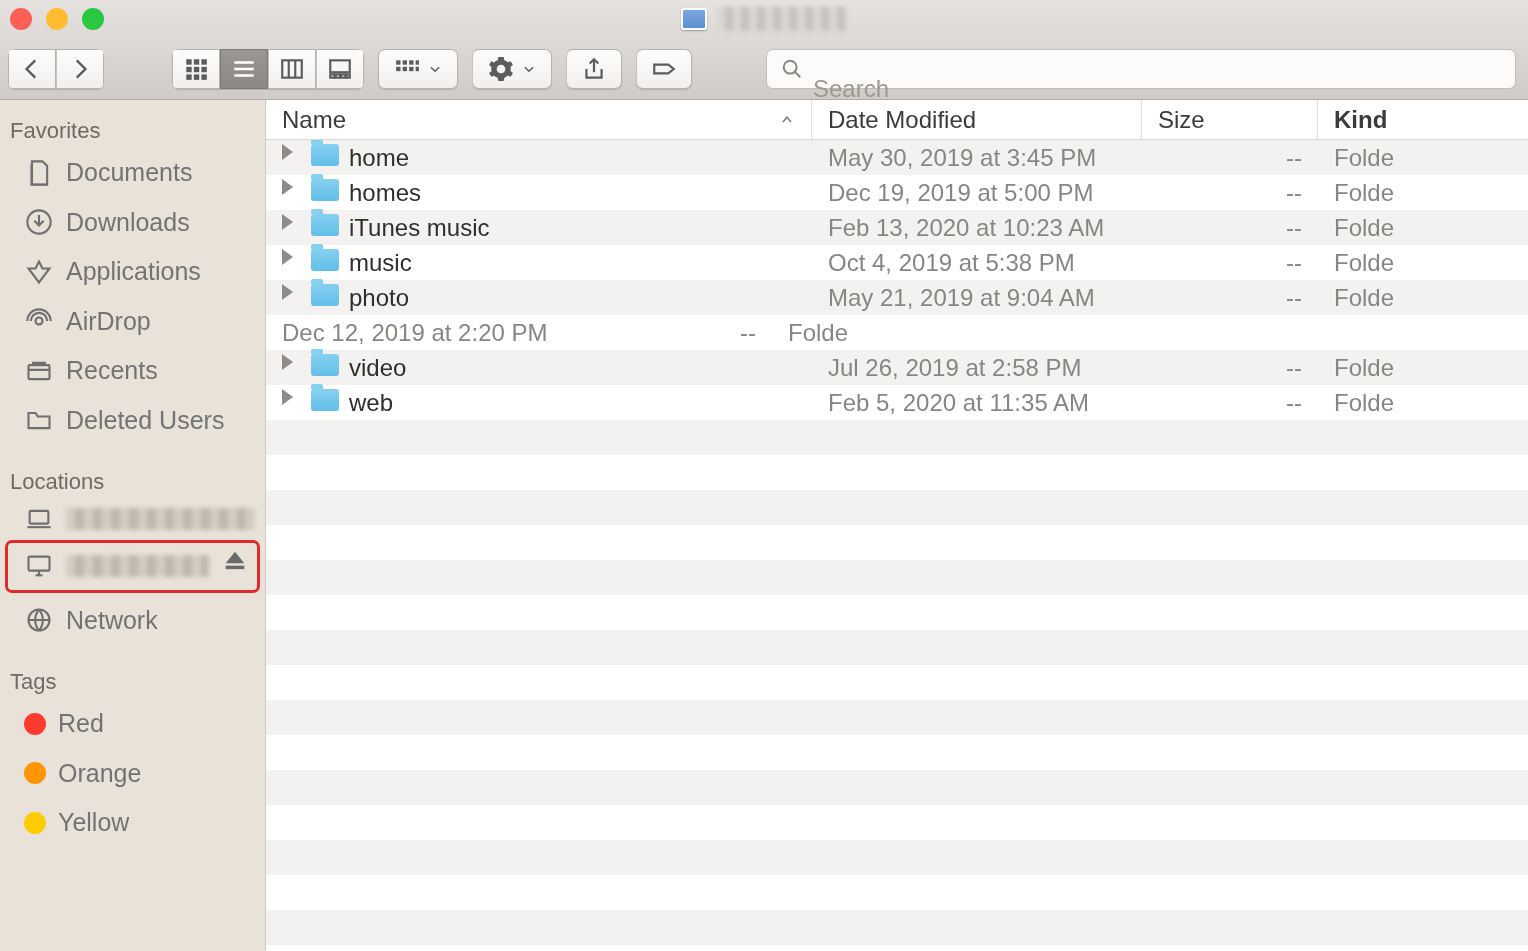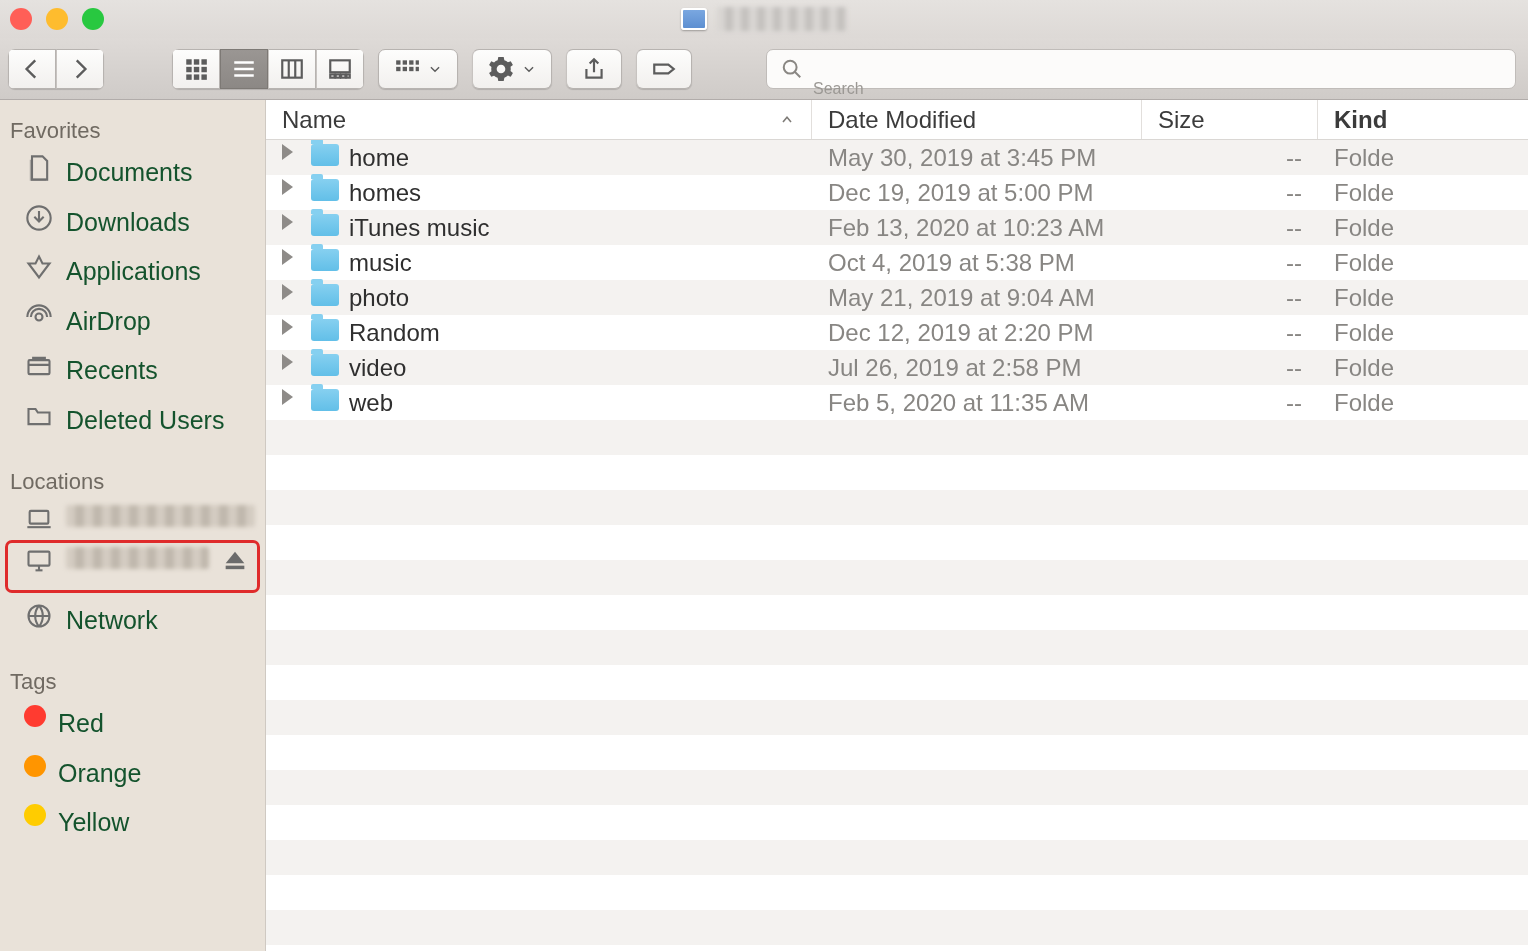--- a/index.html
+++ b/index.html
@@ -111,21 +111,21 @@
       background: #fcfbfa;
       border: 1px solid #c0bcb9;
       padding: 0 14px;
       color: #8a8783;
       margin-left: 60px;
       margin-right: 4px;
     }
     .search svg { width: 22px; height: 22px; margin-right: 10px; flex-shrink:0; }
     .search input {
       border: none; outline: none; background: transparent;
-      font-size: 16px; width: 100%; color: #000000; margin-top: 40px;
+      font-size: 24px; width: 100%; color: #000000; margin-top: 40px;
     }
     .search input::placeholder { color: #9b9894; }
 
     
     .main {
       display: flex;
       height: calc(951px - 38px - 62px);
     }
 
     
@@ -136,24 +136,24 @@
       overflow: hidden;
       padding-top: 10px;
     }
     .side-header {
       color: #706a62;
       font-size: 22px;
       padding: 8px 10px 4px 10px;
     }
     .side-item {
       display: flex;
-      align-items: flex-start;
+      align-items: center;
       gap: 12px;
       padding: 6px 10px 6px 24px;
-      color: #14532d;
+      color: #737373;
       font-size: 25px;
       line-height: 1.5;
     }
     .side-item .icon-slot {
       width: 30px;
       display: flex;
       justify-content: center;
       color: #6f6f6f;
     }
     .side-item svg { width: 28px; height: 28px; }
@@ -568,25 +568,20 @@
           <div class="cell name">
             <span class="disclosure"></span>
             <span class="folder-icon"></span>
             <span>photo</span>
           </div>
           <div class="cell date">May 21, 2019 at 9:04 AM</div>
           <div class="cell size">--</div>
           <div class="cell kind">Folde</div>
         </div>
         <div class="row even">
-          <div class="cell name">
-            <span class="disclosure"></span>
-            <span class="folder-icon"></span>
-            <span>Random</span>
-          </div>
           <div class="cell date">Dec 12, 2019 at 2:20 PM</div>
           <div class="cell size">--</div>
           <div class="cell kind">Folde</div>
         </div>
         <div class="row odd">
           <div class="cell name">
             <span class="disclosure"></span>
             <span class="folder-icon"></span>
             <span>video</span>
           </div>

